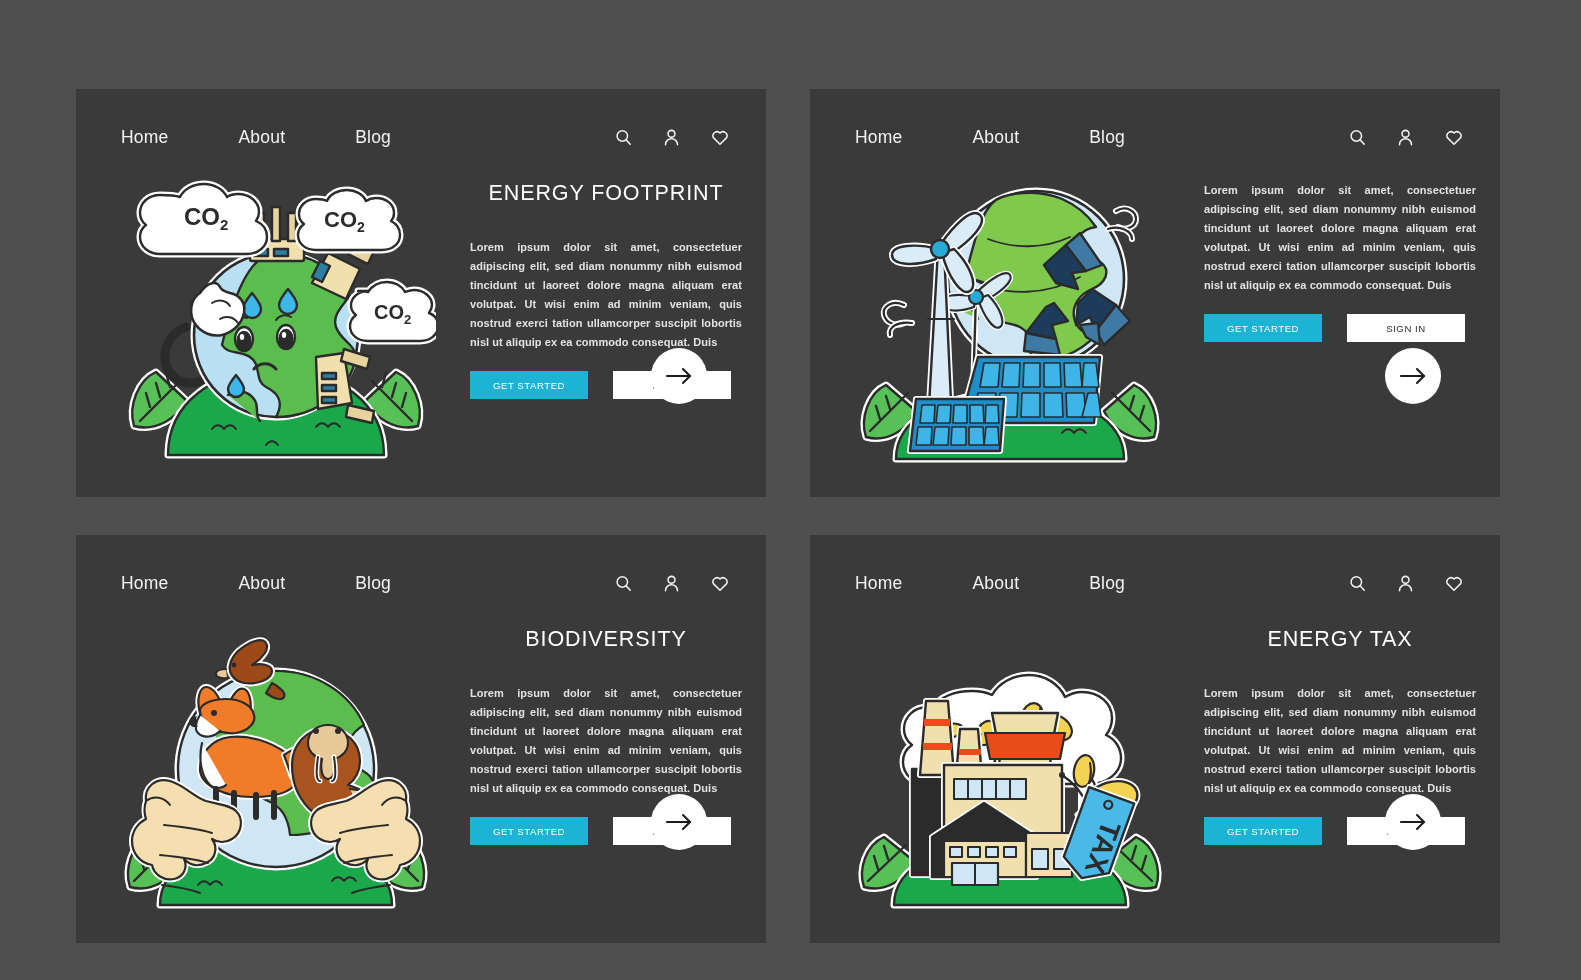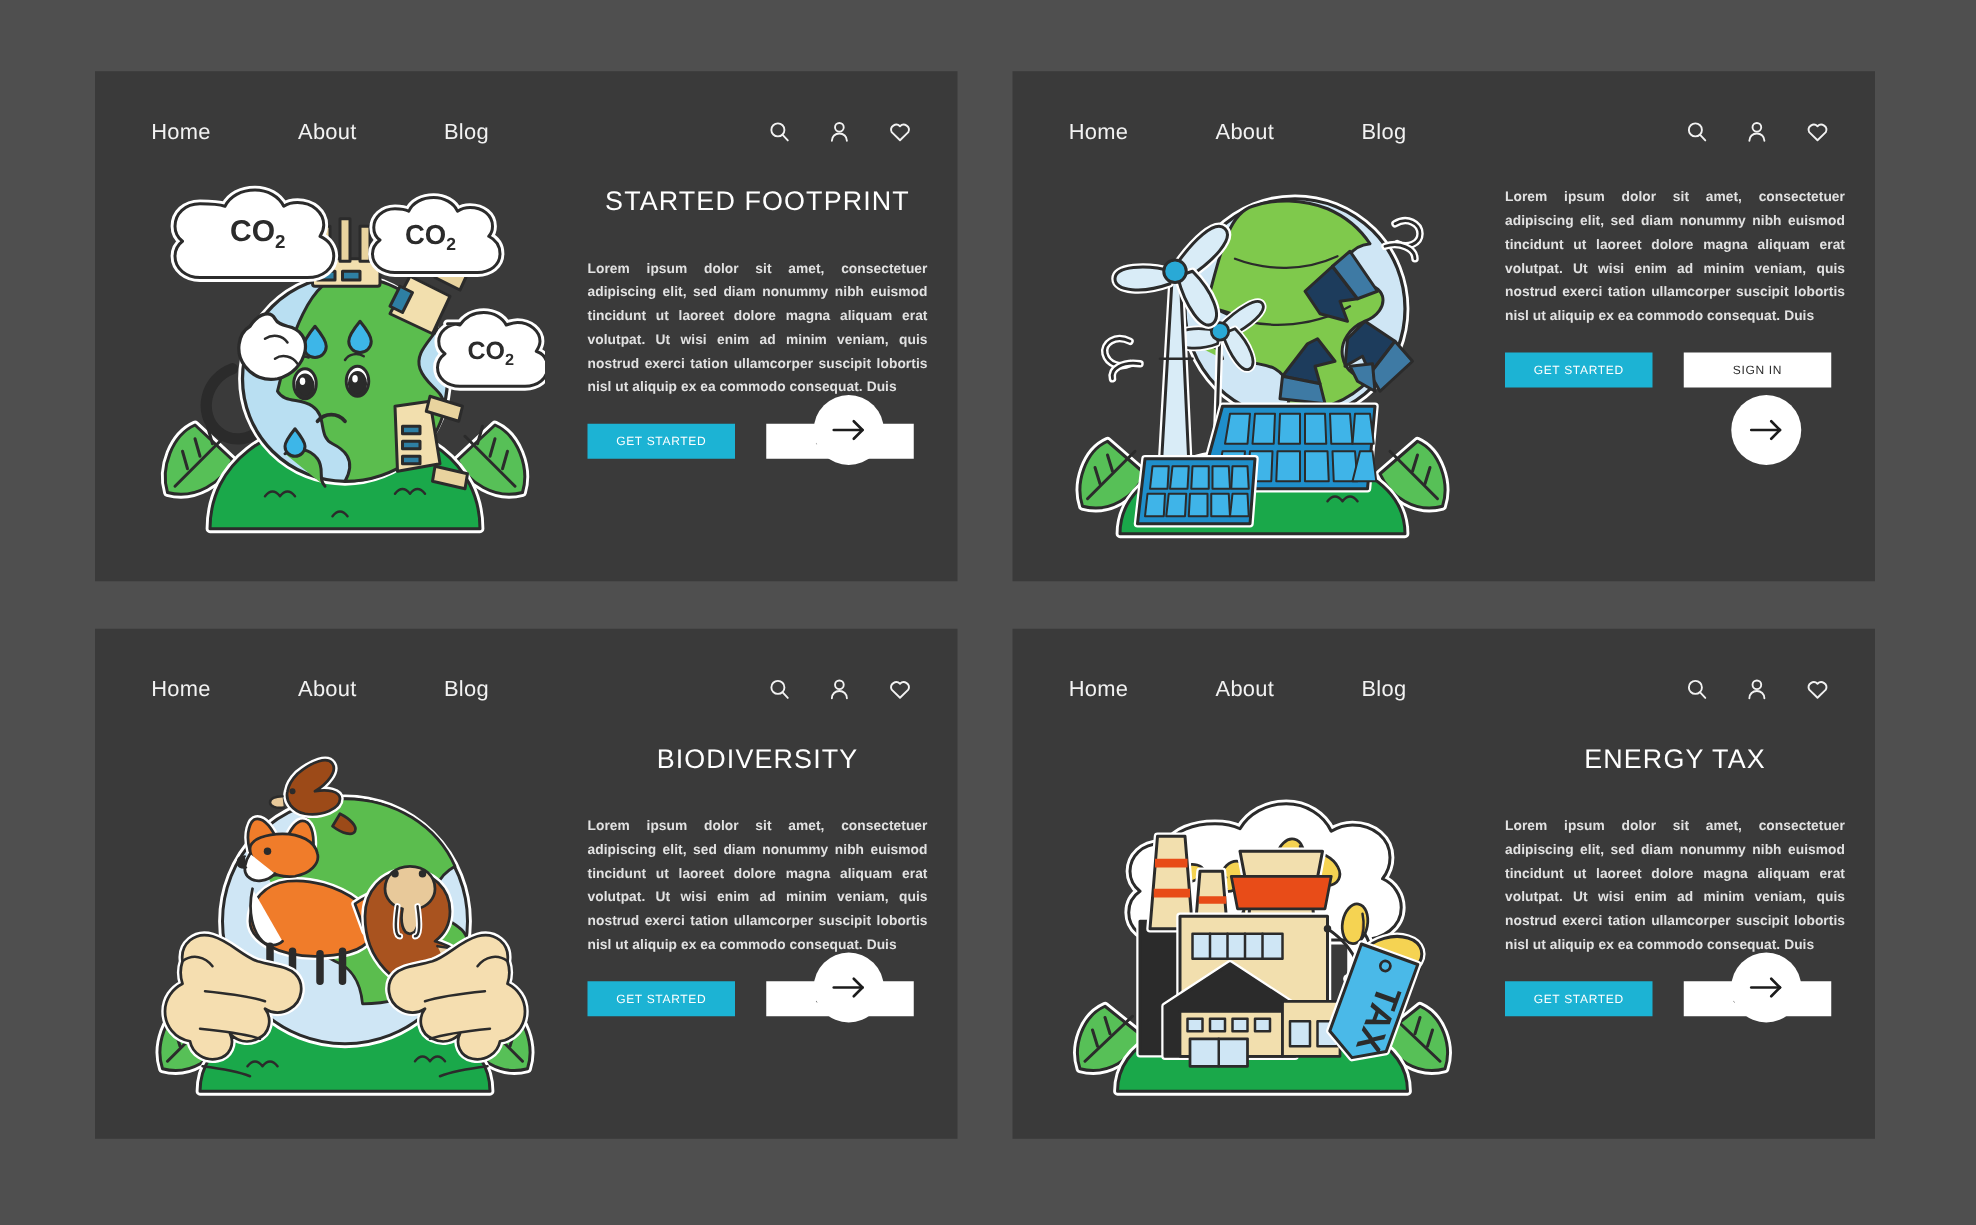--- a/index.html
+++ b/index.html
@@ -10,21 +10,21 @@
     overflow:hidden;
   }
   .board{
     position:relative;
     width:1581px;height:980px;
     display:grid;
     grid-template-columns:690px 690px;
     grid-template-rows:408px 408px;
     column-gap:44px;
     row-gap:38px;
-    padding:57px 76px;
+    padding:89px 76px;
     box-sizing:border-box;
   }
   .panel{
     position:relative;
     background:#3a3a3a;
     overflow:hidden;
   }
   
   .nav{
     position:absolute;top:33px;left:45px;right:36px;
@@ -208,21 +208,21 @@
           <path d="M252 134c-10 0-17 7-17 14 0 4 2 8 5 10-4 3-6 7-6 11 0 9 8 15 18 15h52c10 0 18-6 18-15 0-6-3-11-9-13 2-3 3-5 3-8 0-8-8-15-18-15-3 0-6 1-9 2-3-6-10-10-18-10-8 0-15 4-19 10-3-1-7-1-10-1Z" fill="#ffffff" stroke="#fff" stroke-width="7"></path>
           <path d="M252 134c-10 0-17 7-17 14 0 4 2 8 5 10-4 3-6 7-6 11 0 9 8 15 18 15h52c10 0 18-6 18-15 0-6-3-11-9-13 2-3 3-5 3-8 0-8-8-15-18-15-3 0-6 1-9 2-3-6-10-10-18-10-8 0-15 4-19 10-3-1-7-1-10-1Z" fill="#ffffff" stroke="#2b2b2b" stroke-width="2.4"></path>
         </g>
         <text x="68" y="68" font-family="Liberation Sans, sans-serif" font-size="24" font-weight="700" fill="#2b2b2b">CO<tspan font-size="15" dy="5">2</tspan></text>
         <text x="208" y="70" font-family="Liberation Sans, sans-serif" font-size="22" font-weight="700" fill="#2b2b2b">CO<tspan font-size="14" dy="5">2</tspan></text>
         <text x="258" y="162" font-family="Liberation Sans, sans-serif" font-size="20" font-weight="700" fill="#2b2b2b">CO<tspan font-size="13" dy="5">2</tspan></text>
       </svg>
     </div>
 
     <div class="content">
-      <h1 class="title">STARTED FOOTPRINT</h1>
+      <h1 class="title">ENERGY FOOTPRINT</h1>
       <p class="body-text">Lorem ipsum dolor sit amet, consectetuer adipiscing elit, sed diam nonummy nibh euismod tincidunt ut laoreet dolore magna aliquam erat volutpat. Ut wisi enim ad minim veniam, quis nostrud exerci tation ullamcorper suscipit lobortis nisl ut aliquip ex ea commodo consequat. Duis</p>
       <div class="btn-row">
         <div class="btn btn-primary">GET STARTED</div>
         <div class="btn btn-secondary">SIGN IN</div>
       </div>
     </div>
 
     <div class="arrow-btn">
       <svg width="28" height="20" viewBox="0 0 28 20" fill="none" stroke="#1c1c1c" stroke-width="2.1" stroke-linecap="round" stroke-linejoin="round">
           <line x1="2" y1="10" x2="25" y2="10"></line>

